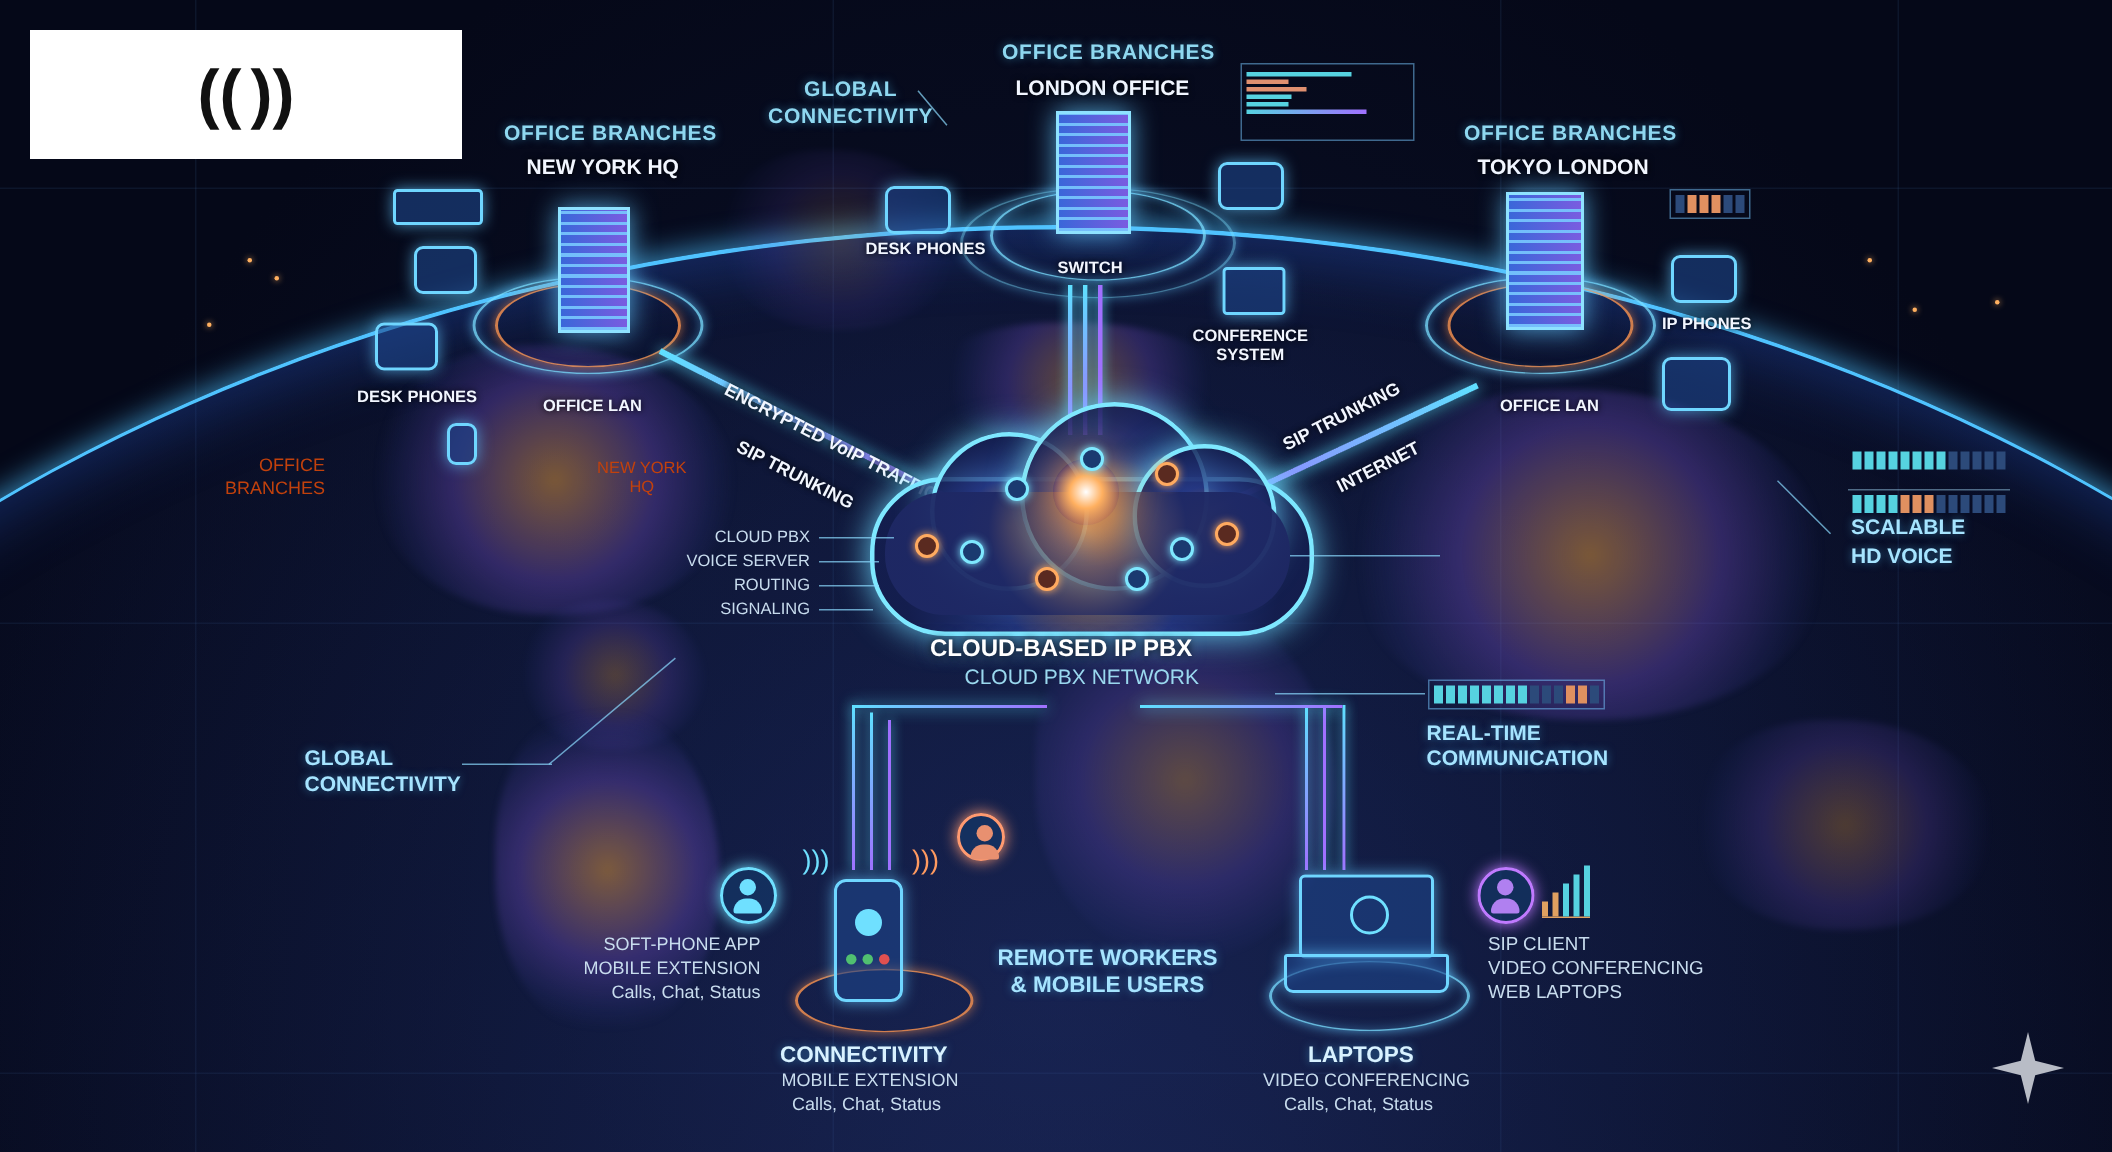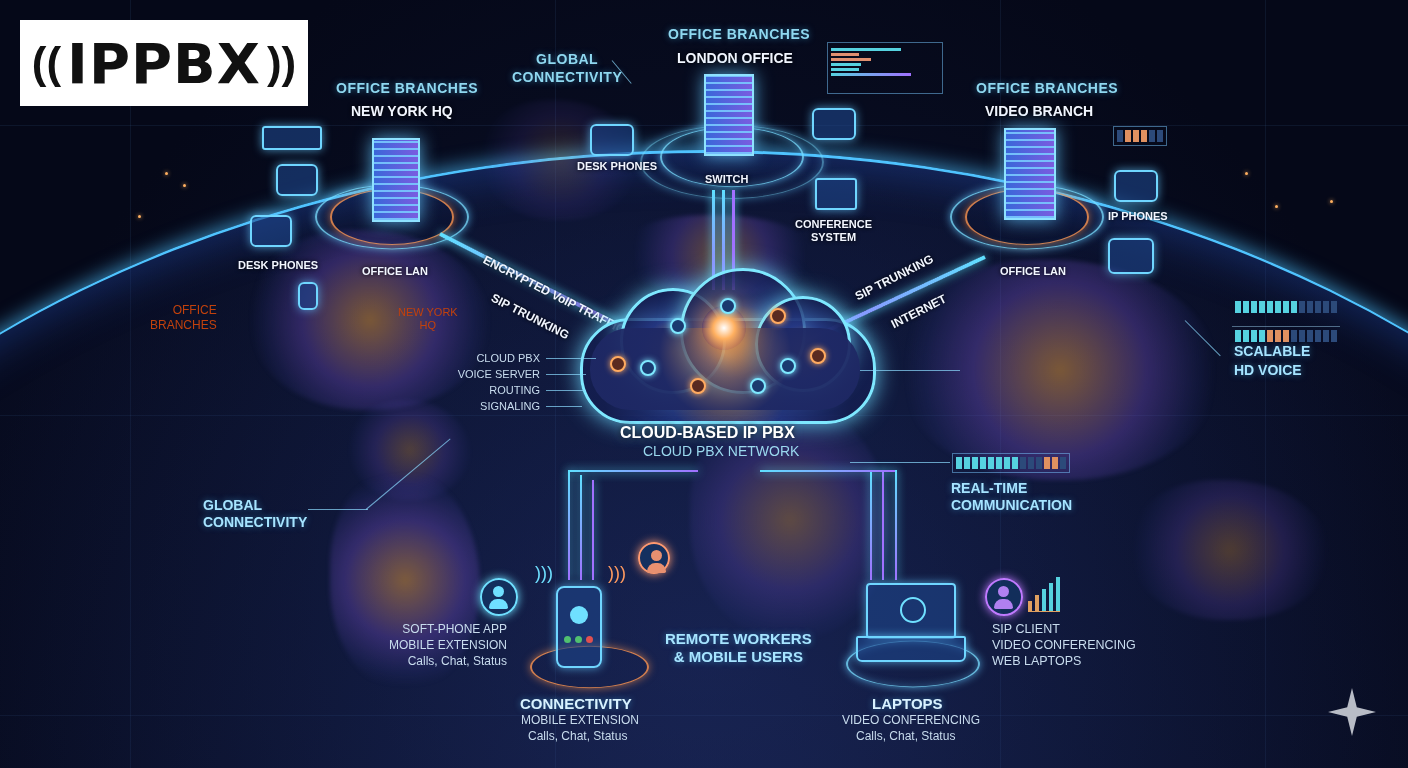--- a/index.html
+++ b/index.html
@@ -99,21 +99,20 @@
 
 <div class="dot" style="left:165px;top:172px"></div>
 <div class="dot" style="left:138px;top:215px"></div>
 <div class="dot" style="left:183px;top:184px"></div>
 <div class="dot" style="left:1245px;top:172px"></div>
 <div class="dot" style="left:1275px;top:205px"></div>
 <div class="dot" style="left:1330px;top:200px"></div>
 
 <div class="logo-box">
   <span class="logo-wave">((</span>
-  <span class="logo-text">IPPBX</span>
   <span class="logo-wave">))</span>
 </div>
 
 <div class="abs lbl-head" style="left:512px;top:50px;text-align:center;font-size:14px;line-height:18px">
   <div>GLOBAL</div>
   <div>CONNECTIVITY</div>
 </div>
 <div class="conn" style="left:612px;top:60px;width:30px;transform:rotate(50deg);transform-origin:left"></div>
 
 <div class="abs lbl-head" style="left:336px;top:80px">OFFICE BRANCHES</div>
@@ -156,21 +155,21 @@
   <div style="height:3px;width:40px;background:#e09070;margin:2px 0"></div>
   <div style="height:3px;width:30px;background:#56d2e0;margin:2px 0"></div>
   <div style="height:3px;width:28px;background:#56d2e0;margin:2px 0"></div>
   <div style="height:3px;width:80px;background:linear-gradient(90deg,#56d2e0,#a070ff);margin:2px 0"></div>
 </div>
 <div class="vbeam" style="left:712px;top:190px;height:100px"></div>
 <div class="vbeam" style="left:722px;top:190px;height:100px"></div>
 <div class="vbeam" style="left:732px;top:190px;height:100px;background:#a070ff"></div>
 
 <div class="abs lbl-head" style="left:976px;top:80px">OFFICE BRANCHES</div>
-<div class="abs lbl-white" style="left:985px;top:103px">VIDEO BRANCH</div>
+<div class="abs lbl-white" style="left:985px;top:103px">TOKYO LONDON</div>
 <div class="ring orange" style="left:965px;top:155px;width:120px;height:120px"></div>
 <div class="ring" style="left:950px;top:145px;width:150px;height:140px"></div>
 <div class="building" style="left:1004px;top:128px;width:48px;height:88px"></div>
 <div class="device" style="left:1114px;top:170px;width:40px;height:28px"></div>
 <div class="abs lbl-small" style="left:1108px;top:210px">IP PHONES</div>
 <div class="device" style="left:1108px;top:238px;width:42px;height:32px"></div>
 <div class="abs lbl-small" style="left:1000px;top:265px">OFFICE LAN</div>
 <div class="meter" style="left:1113px;top:126px">
   <span class="d"></span>
     <span class="o"></span>

